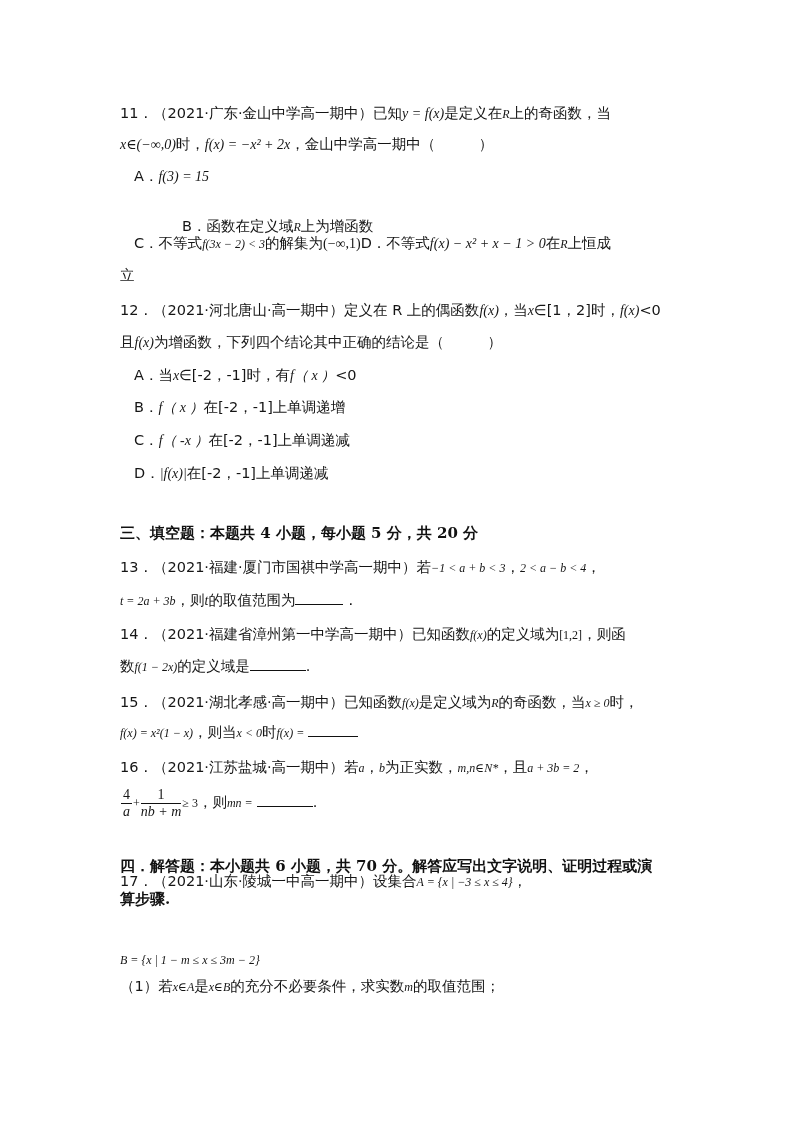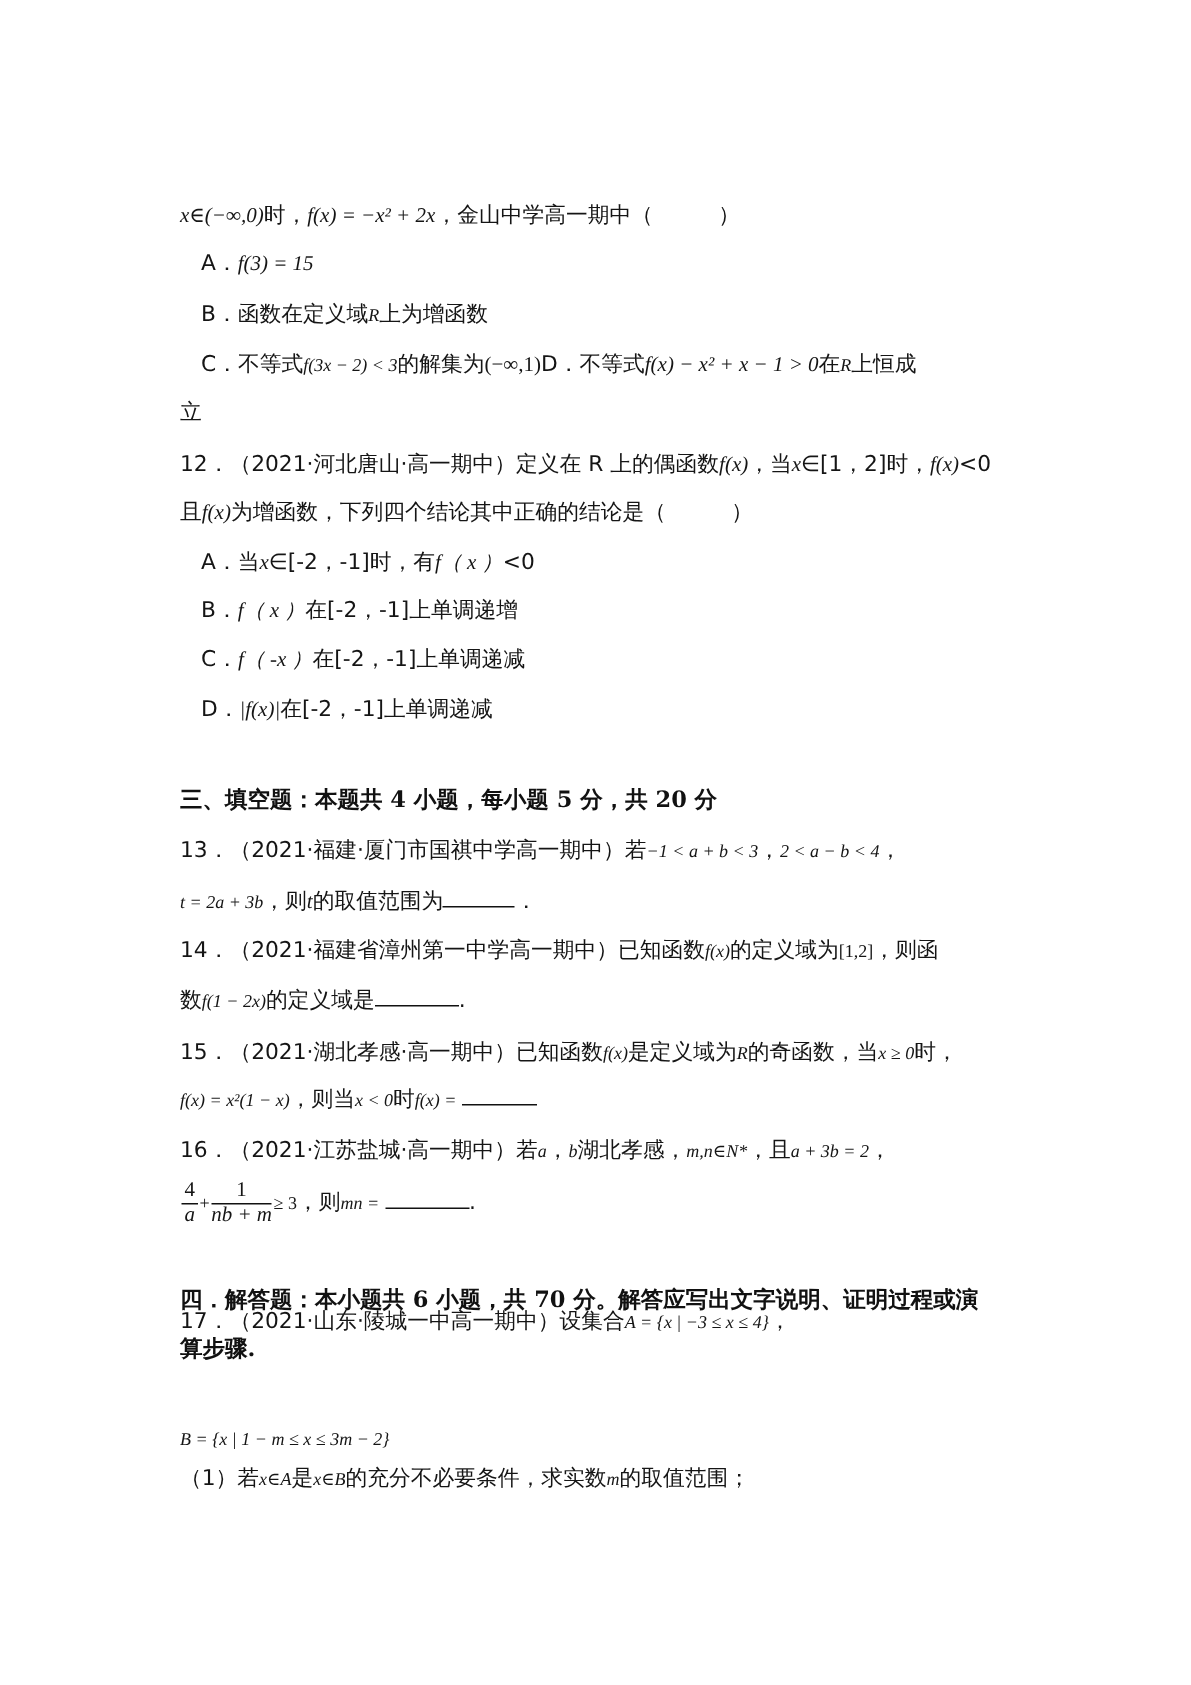--- a/index.html
+++ b/index.html
@@ -16,27 +16,30 @@
              font-family: "DejaVu Serif", "Liberation Serif", serif; text-align: right; }
   .frac { display: inline-block; vertical-align: middle; text-align: center; font-family: "Liberation Serif", serif; font-style: italic; font-size: 14px; margin: 0 1px; }
   .frac .num { display: block; border-bottom: 1px solid #111; padding: 0 2px; line-height: 16px; font-style: normal; }
   .frac .den { display: block; line-height: 16px; }
 </style>
 </head>
 <body>
 
 <div class="page">
 
+  <div class="line" style="top:103px;">
+    <span>11．（2021·广东·金山中学高一期中）已知</span><span class="math">y = f(x)</span><span>是定义在</span><span class="math small">R</span><span>上的奇函数，当</span>
+  </div>
   <div class="line" style="top:134px;">
     <span class="math">x∈(−∞,0)</span><span>时，</span><span class="math">f(x) = −x² + 2x</span><span>，金山中学高一期中（　　　）</span>
   </div>
   <div class="line ind" style="top:166px;">
     <span>A．</span><span class="math">f(3) = 15</span>
   </div>
-  <div class="line ind" style="top:200px;">
+  <div class="line ind" style="top:216px;margin-left:48px;">
     <span>B．函数在定义域</span><span class="math small">R</span><span>上为增函数</span>
   </div>
   <div class="line ind" style="top:233px;">
     <span>C．不等式</span><span class="math small">f(3x − 2) &lt; 3</span><span>的解集为</span><span class="mathup">(−∞,1)</span><span>D．不等式</span><span class="math">f(x) − x² + x − 1 &gt; 0</span><span>在</span><span class="math small">R</span><span>上恒成</span>
   </div>
   <div class="line" style="top:265px;">
     <span>立</span>
   </div>
 
   <div class="line" style="top:300px;">
@@ -75,21 +78,21 @@
   </div>
 
   <div class="line" style="top:692px;">
     <span>15．（2021·湖北孝感·高一期中）已知函数</span><span class="math small">f(x)</span><span>是定义域为</span><span class="math small">R</span><span>的奇函数，当</span><span class="math small">x ≥ 0</span><span>时，</span>
   </div>
   <div class="line" style="top:722px;">
     <span class="math small">f(x) = x²(1 − x)</span><span>，则当</span><span class="math small">x &lt; 0</span><span>时</span><span class="math small">f(x) =</span><span class="blank" style="width:50px;margin-left:4px;"></span>
   </div>
 
   <div class="line" style="top:757px;">
-    <span>16．（2021·江苏盐城·高一期中）若</span><span class="math small">a</span><span>，</span><span class="math small">b</span><span>湖北孝感，</span><span class="math small">m,n∈N*</span><span>，且</span><span class="math small">a + 3b = 2</span><span>，</span>
+    <span>16．（2021·江苏盐城·高一期中）若</span><span class="math small">a</span><span>，</span><span class="math small">b</span><span>为正实数，</span><span class="math small">m,n∈N*</span><span>，且</span><span class="math small">a + 3b = 2</span><span>，</span>
   </div>
   <div class="line" style="top:785px;line-height:34px;">
     <span class="frac"><span class="num">4</span><span class="den">a</span></span><span class="mathup small">+</span><span class="frac"><span class="num">1</span><span class="den">nb + m</span></span><span class="mathup small">≥ 3</span><span>，则</span><span class="math small">mn =</span><span class="blank" style="width:56px;margin-left:4px;"></span><span>.</span>
   </div>
 
   <div class="section" style="top:856px;">四．解答题：本小题共 6 小题，共 70 分。解答应写出文字说明、证明过程或演</div>
   <div class="section" style="top:889px;">算步骤.</div>
 
   <div class="line" style="top:871px;">
     <span>17．（2021·山东·陵城一中高一期中）设集合</span><span class="math small">A = {x | −3 ≤ x ≤ 4}</span><span>，</span>

